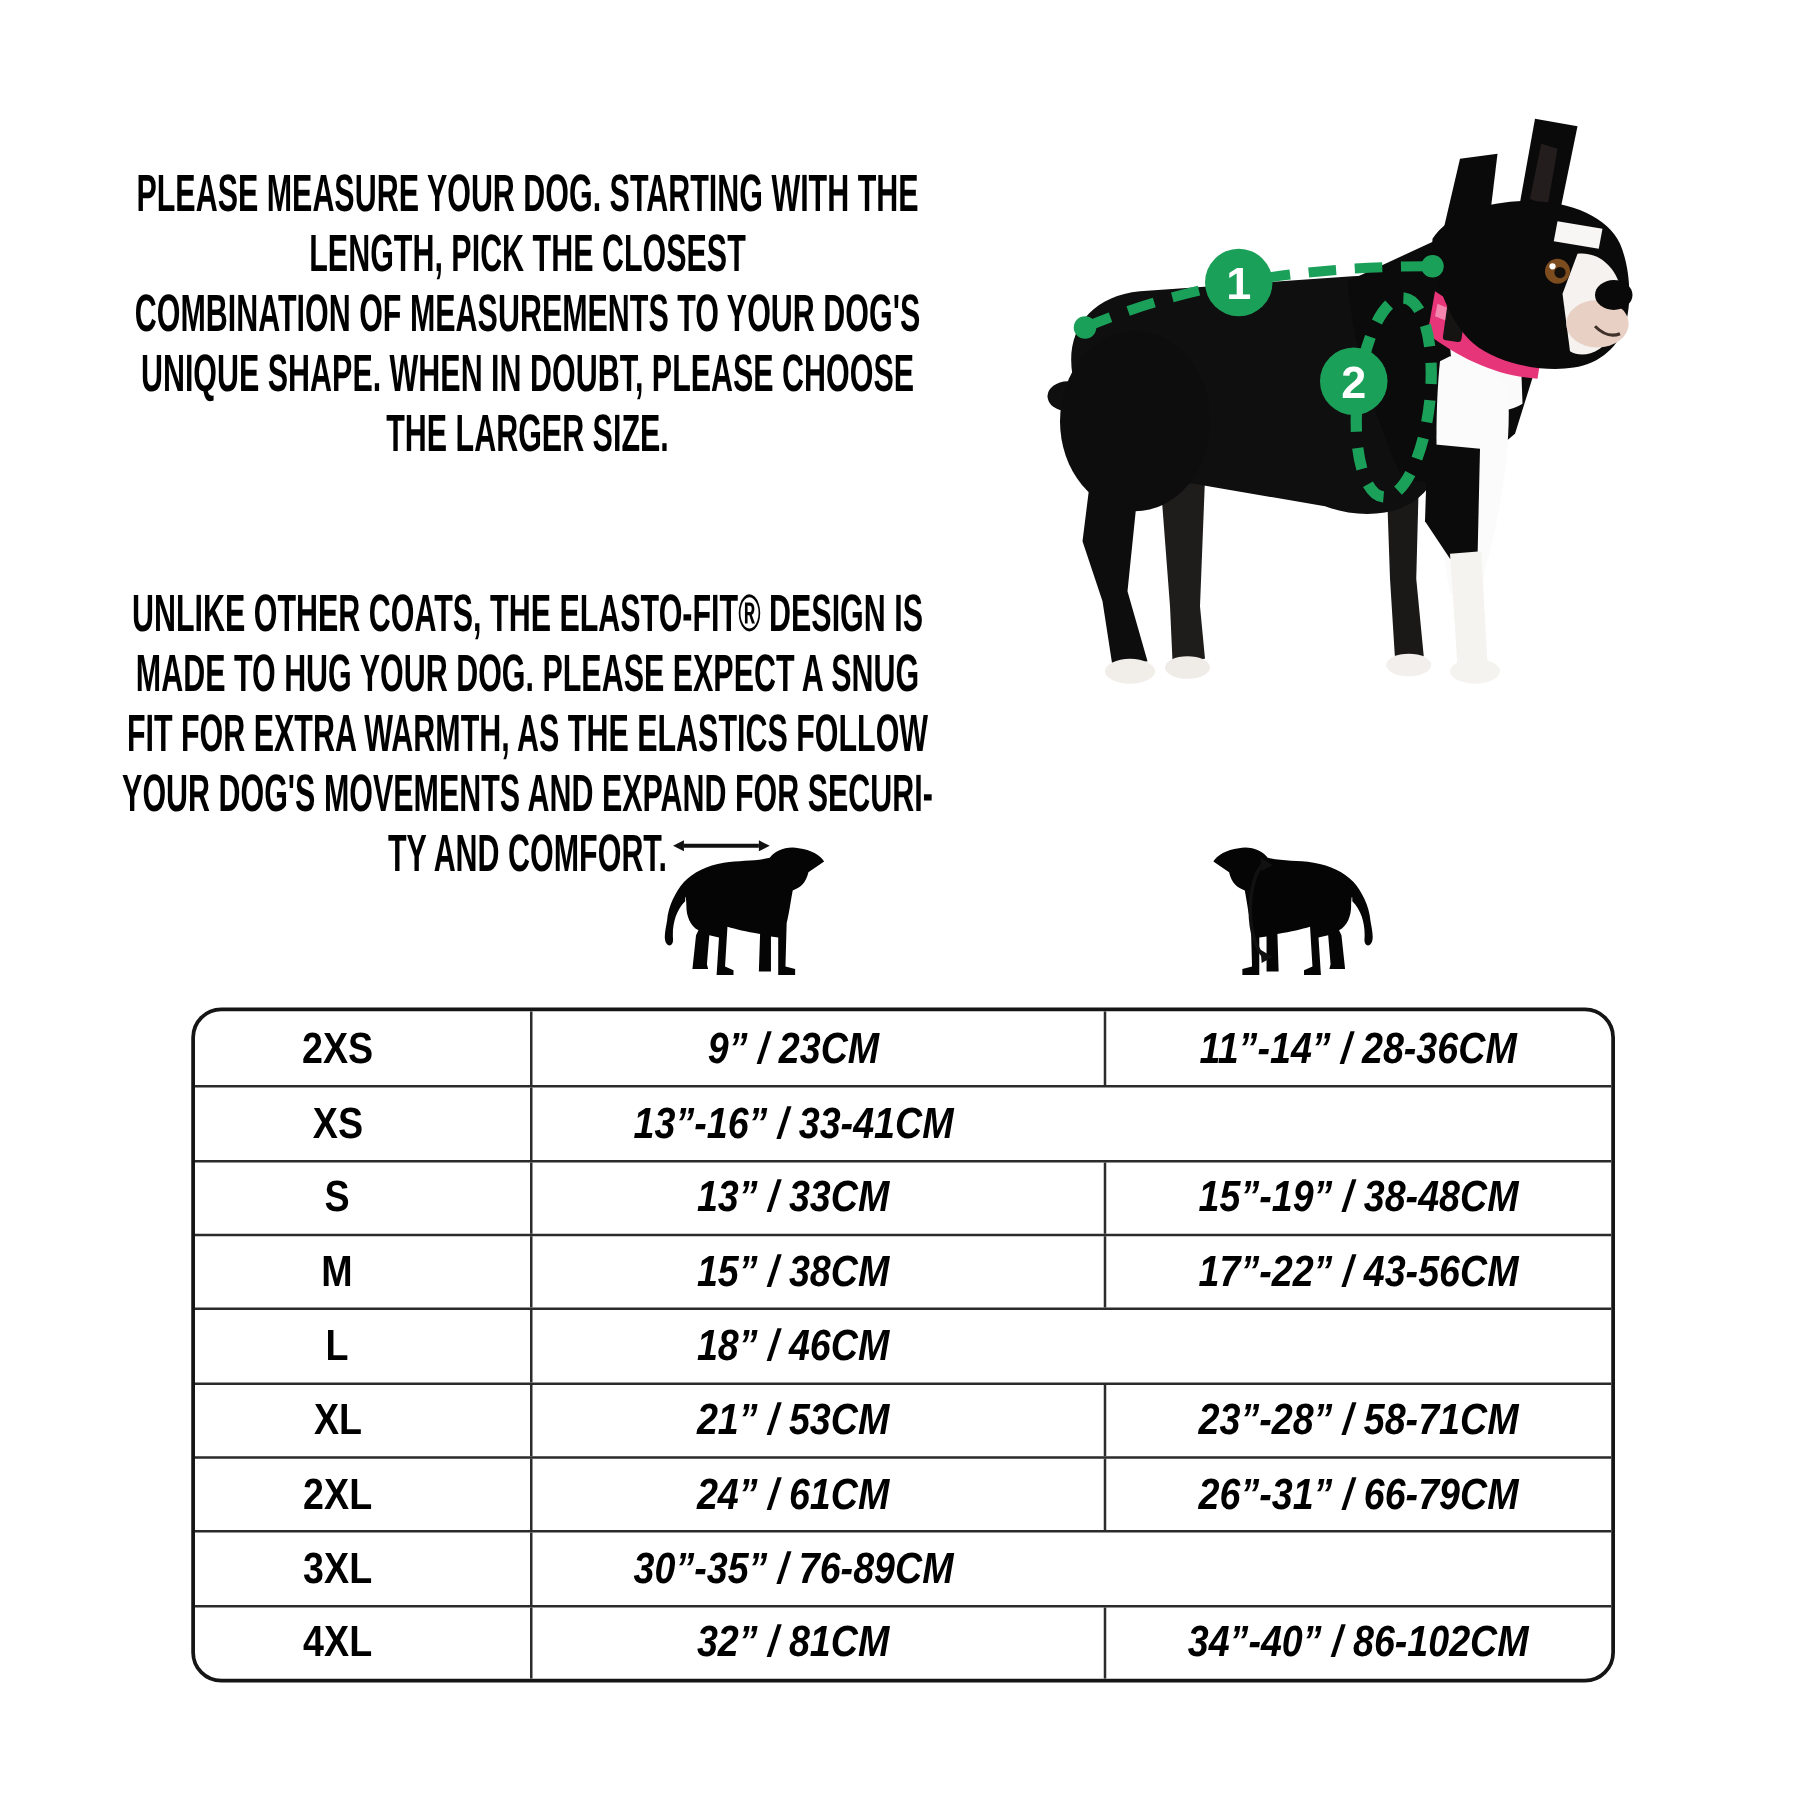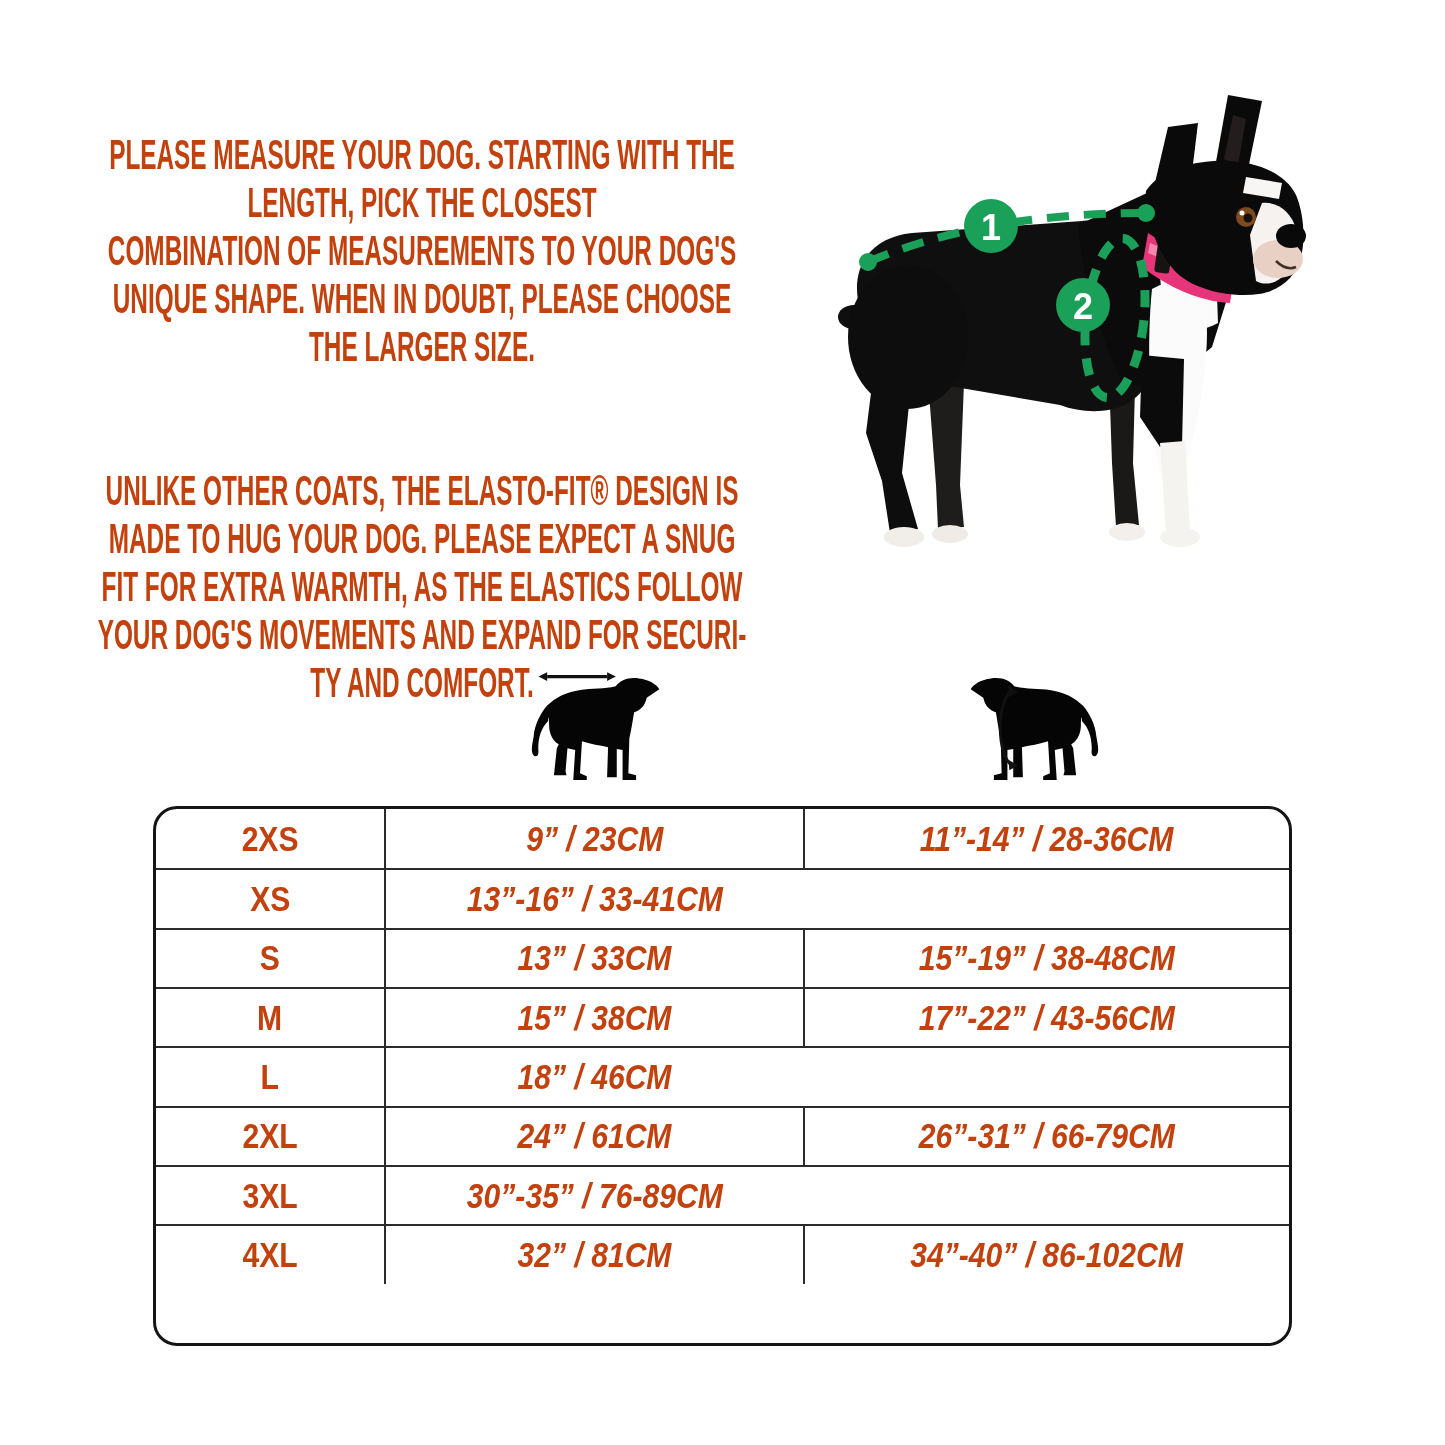--- a/index.html
+++ b/index.html
@@ -1,31 +1,31 @@
 <!DOCTYPE html>
 <html><head>
 <meta charset="utf-8">
 <style>
   html,body{margin:0;padding:0;background:#fff;}
   .canvas{position:relative;width:1445px;height:1445px;background:#ffffff;overflow:hidden;
-          font-family:"Liberation Sans", sans-serif;color:#c2410c;}
+          font-family:"Liberation Sans", sans-serif;color:#000000;}
 
   
   .intro{position:absolute;left:-198px;top:83px;width:1240px;
          transform:scaleX(0.58);transform-origin:50% 0;
          text-align:center;font-weight:bold;font-size:42px;line-height:48px;
          letter-spacing:0px;white-space:pre-line;}
   .intro p{margin:0 0 48px 0;}
   .intro p:last-child{margin-bottom:0;}
 
   
   .size-table{position:absolute;left:153px;top:806px;width:1139px;height:540px;
               border:3px solid #151515;border-radius:24px;overflow:hidden;
               display:grid;grid-template-rows:repeat(9,1fr);background:#fff;box-sizing:border-box;}
-  .tr{display:grid;grid-template-columns:228px 419px 1fr;}
+  .tr{display:grid;grid-template-columns:228px 419px 1fr;gap:40px;}
   .tr + .tr{border-top:2px solid #2b2b2b;}
   .td{display:flex;align-items:center;justify-content:center;overflow:hidden;}
   .td + .td{border-left:2px solid #2b2b2b;font-style:italic;}
   .td span{display:inline-block;font-weight:bold;font-size:35px;transform:scaleX(0.86);
            transform-origin:center;white-space:nowrap;}
 
   svg{position:absolute;display:block;}
   .dog-photo{left:830px;top:85px;}
   .icon-length{left:523px;top:664px;}
   .icon-girth{left:962px;top:664px;}
@@ -165,20 +165,31 @@
     <div class="tr">
       <div class="td">
           <span>L</span>
         </div>
       <div class="td">
           <span>18” / 46CM</span>
         </div>
     </div>
     <div class="tr">
       <div class="td">
+          <span>XL</span>
+        </div>
+      <div class="td">
+          <span>21” / 53CM</span>
+        </div>
+      <div class="td">
+          <span>23”-28” / 58-71CM</span>
+        </div>
+    </div>
+    <div class="tr">
+      <div class="td">
           <span>2XL</span>
         </div>
       <div class="td">
           <span>24” / 61CM</span>
         </div>
       <div class="td">
           <span>26”-31” / 66-79CM</span>
         </div>
     </div>
     <div class="tr">

